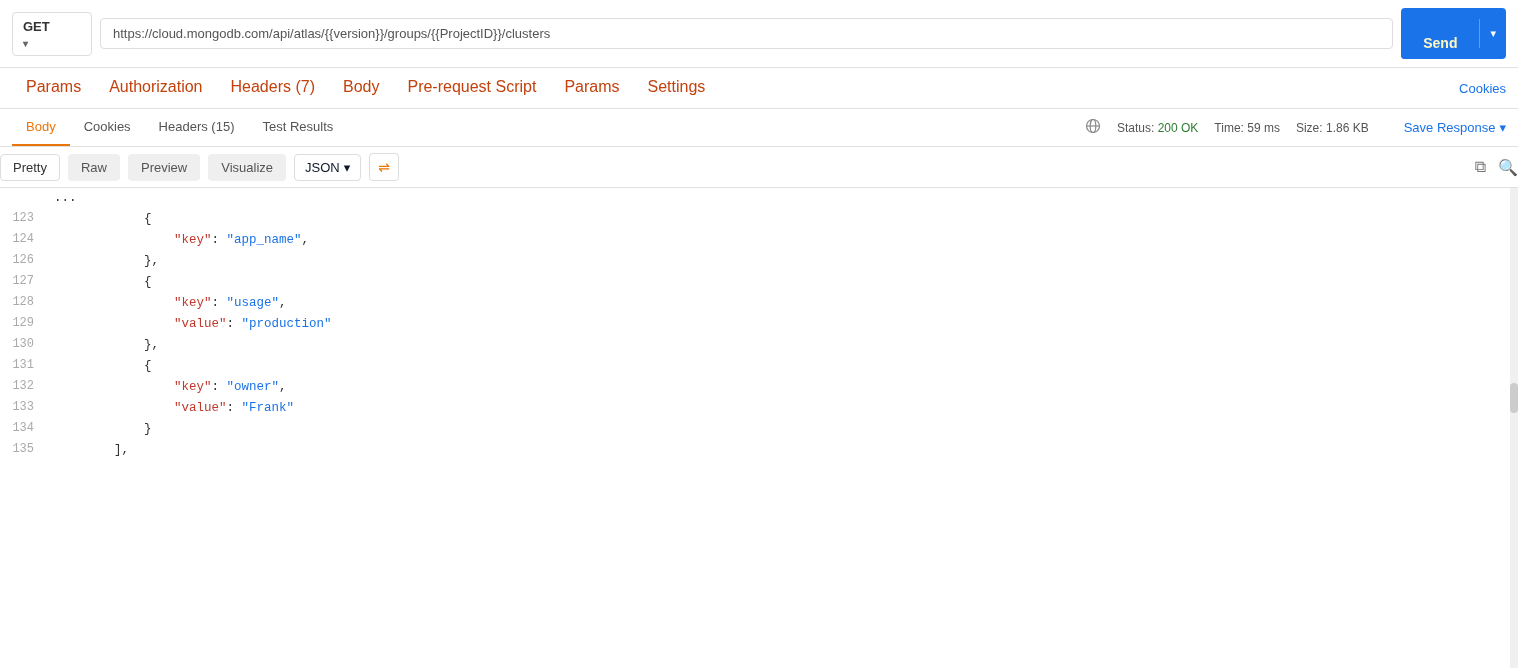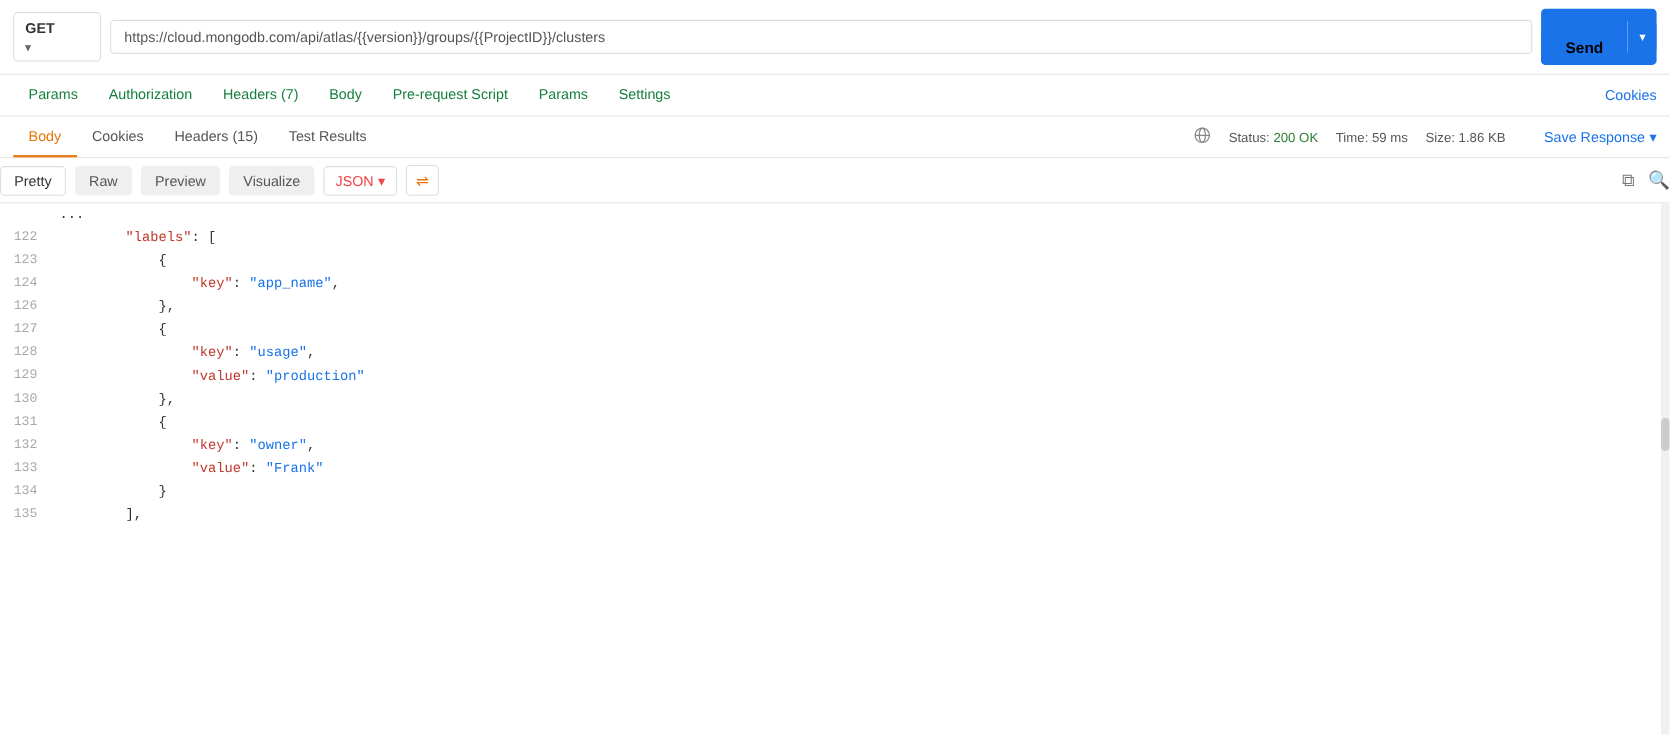--- a/index.html
+++ b/index.html
@@ -58,21 +58,21 @@
       border: none;
       border-radius: 4px;
       cursor: pointer;
       font-size: 14px;
       font-weight: 600;
     }
     .send-btn-main {
       padding: 8px 22px;
       background: #1a73e8;
       border: none;
-      color: #000000;
+      color: #fef9c3;
       font-size: 14px;
       font-weight: 600;
       cursor: pointer;
       border-radius: 4px 0 0 4px;
       margin-top: 19px;
     }
     .send-btn-dropdown {
       padding: 8px 10px;
       background: #1a73e8;
       border: none;
@@ -87,22 +87,22 @@
     .request-tabs {
       display: flex;
       align-items: center;
       padding: 0 12px;
       border-bottom: 1px solid #e0e0e0;
       background: #fff;
       gap: 0;
     }
     .req-tab {
       padding: 10px 14px;
-      font-size: 13px;
-      color: #15803d;
+      font-size: 16px;
+      color: #c2410c;
       cursor: pointer;
       border-bottom: 2px solid transparent;
       white-space: nowrap;
     }
     .cookies-tab {
       margin-left: auto;
       color: #1a73e8;
       font-size: 13px;
       cursor: pointer;
       padding: 10px 0;
@@ -173,21 +173,21 @@
     }
     .format-select {
       display: flex;
       align-items: center;
       gap: 4px;
       padding: 5px 10px;
       border: 1px solid #ddd;
       border-radius: 4px;
       font-size: 13px;
       cursor: pointer;
-      color: #ef4444;
+      color: #0f172a;
     }
     .wrap-btn {
       padding: 5px 8px;
       border: 1px solid #ddd;
       border-radius: 4px;
       cursor: pointer;
       color: #e8760a;
       font-size: 14px;
       background: #fff;
     }
@@ -334,24 +334,20 @@
   </div>
 </div>
 
 <div class="code-view" id="code-view">
     <div class="code-line">
       <div class="line-number"></div>
       <div class="line-content"><span class="json-punct">...</span></div>
     </div>
 
     <div class="code-line">
-      <div class="line-number">122</div>
-      <div class="line-content">        <span class="json-key">"labels"</span>: <span class="json-bracket">[</span></div>
-    </div>
-    <div class="code-line">
       <div class="line-number">123</div>
       <div class="line-content">            <span class="json-brace">{</span></div>
     </div>
     <div class="code-line">
       <div class="line-number">124</div>
       <div class="line-content">                <span class="json-key">"key"</span>: <span class="json-string">"app_name"</span>,</div>
     </div>
     <div class="code-line">
       <div class="line-number">126</div>
       <div class="line-content">            <span class="json-brace">},</span></div>

